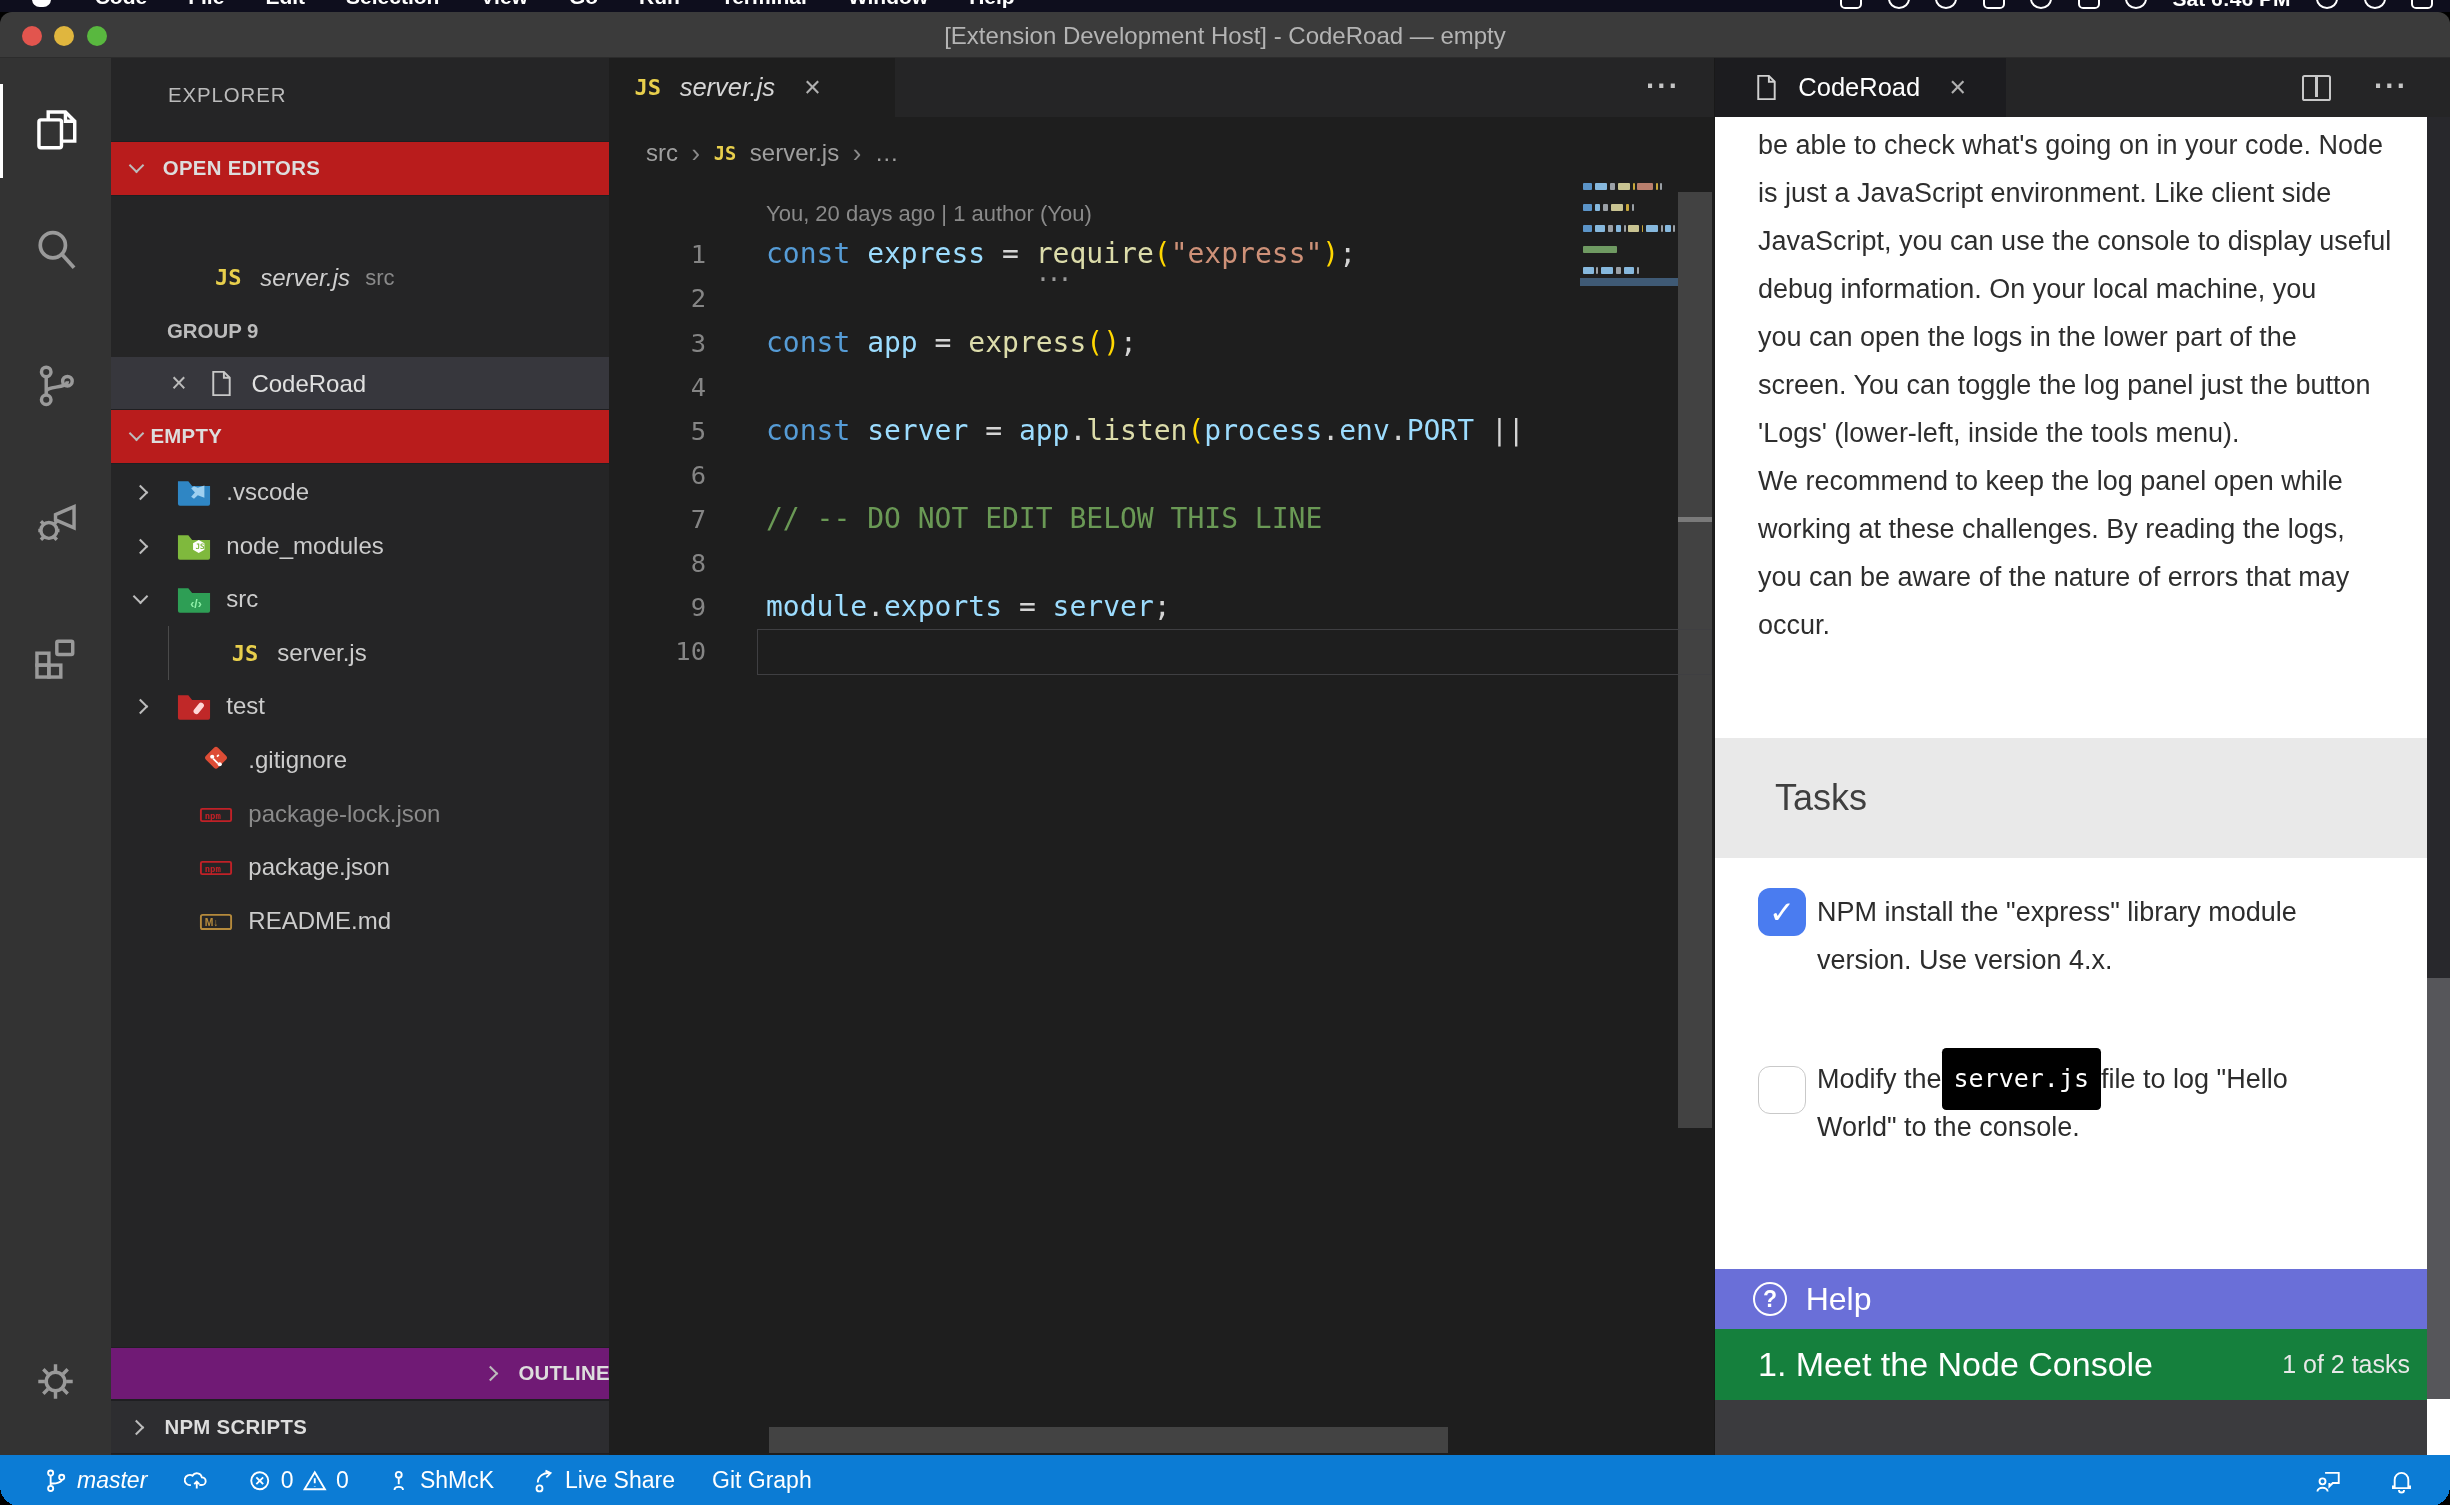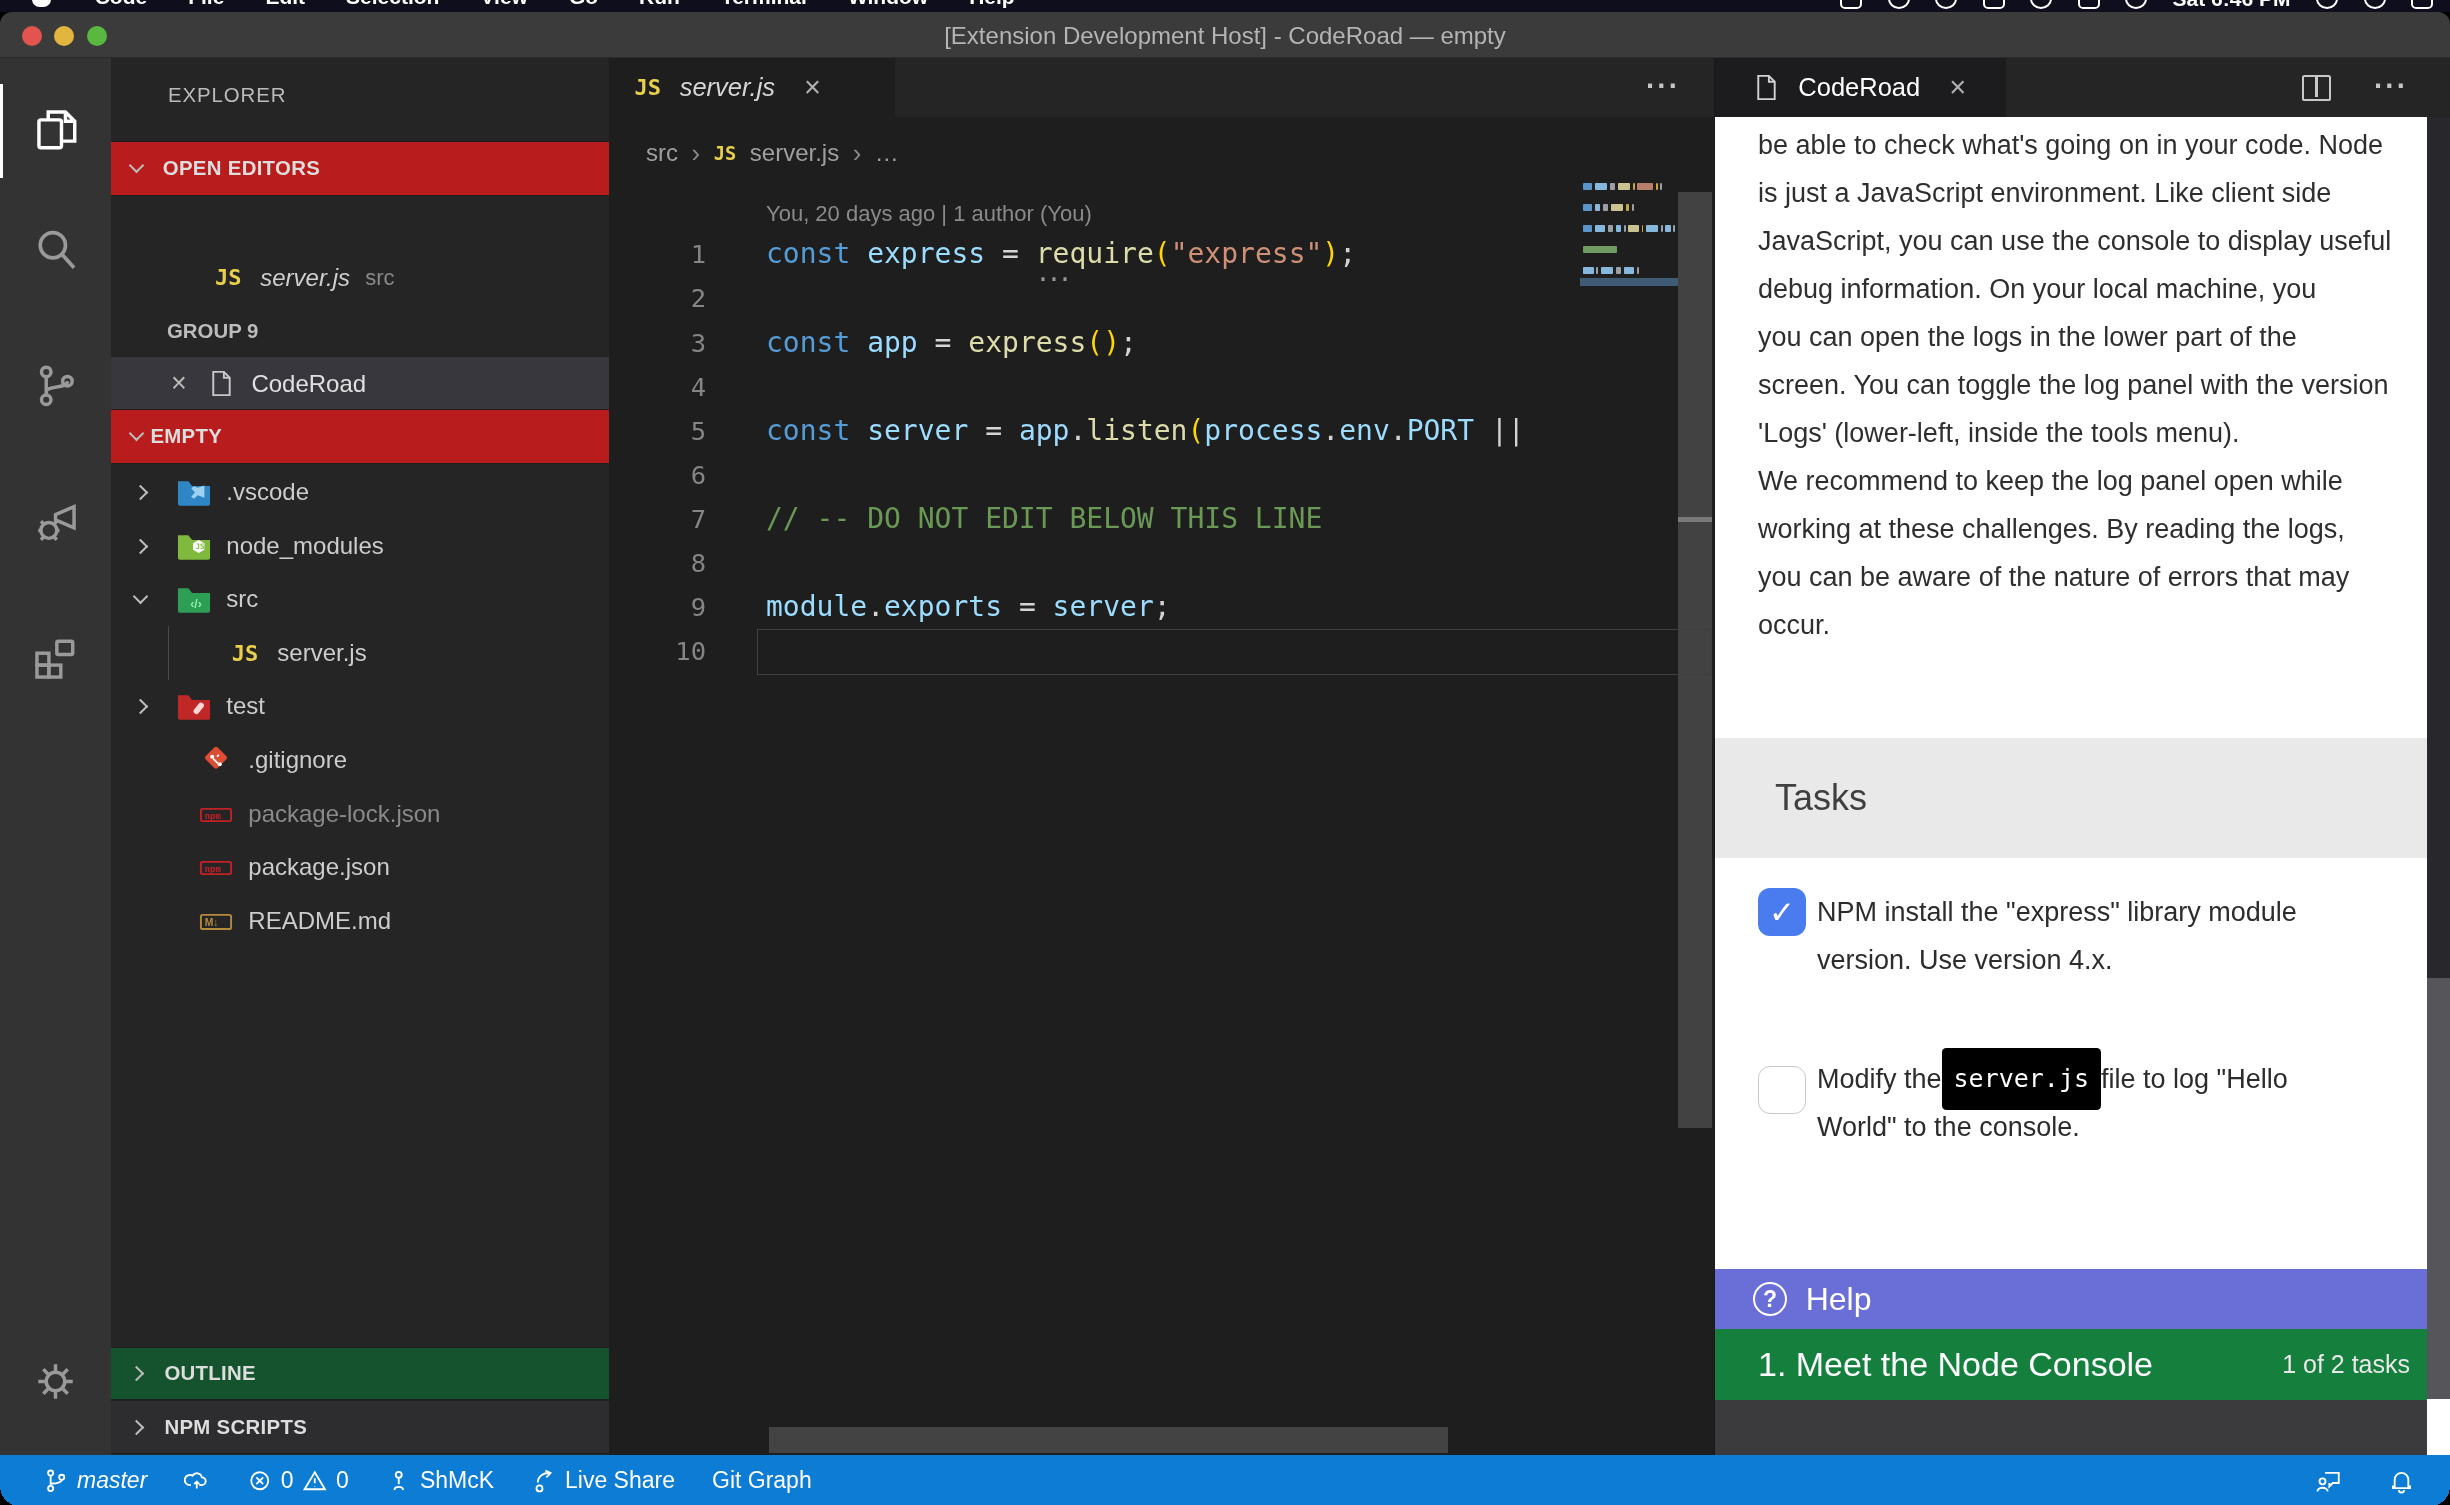--- a/index.html
+++ b/index.html
@@ -302,21 +302,21 @@
         <span class="ficon" style="margin-left:88px;">
           <svg viewBox="0 0 36 30" style="font-size:28px">
             <rect x="2" y="8" width="32" height="15" rx="2" fill="none" stroke="#b58a3c" stroke-width="2"></rect>
             <text x="6" y="20" font-size="11" fill="#b58a3c" font-weight="bold">M↓</text>
           </svg>
         </span>
         <span style="margin-left:15.3px;" class="">README.md</span>
       </div>
     </div>
 
-  <div class="sec-head" style="top:1289px; height:53px; background:#14532d;">
+  <div class="sec-head" style="top:1289px; height:53px; background:#701a75;justify-content:flex-end;">
     <span class="chev right" style="margin-left:20.4px;"></span>
     <span style="margin-left:22px;">OUTLINE</span>
   </div>
   <div class="sec-head" style="top:1342px; height:54px; background:#2d2d30;">
     <span class="chev right" style="margin-left:20.4px;"></span>
     <span style="margin-left:22px;">NPM SCRIPTS</span>
   </div>
 </div>
 
 <div id="editor">
@@ -416,21 +416,21 @@
   <div id="ed-hscroll"></div>
 </div>
 
 <div id="panel">
   <div id="pn-text">
       <div class="pline">be able to check what's going on in your code. Node</div>
       <div class="pline">is just a JavaScript environment. Like client side</div>
       <div class="pline">JavaScript, you can use the console to display useful</div>
       <div class="pline">debug information. On your local machine, you</div>
       <div class="pline">you can open the logs in the lower part of the</div>
-      <div class="pline">screen. You can toggle the log panel with the version</div>
+      <div class="pline">screen. You can toggle the log panel just the button</div>
       <div class="pline">'Logs' (lower-left, inside the tools menu).</div>
       <div class="pline">We recommend to keep the log panel open while</div>
       <div class="pline">working at these challenges. By reading the logs,</div>
       <div class="pline">you can be aware of the nature of errors that may</div>
       <div class="pline">occur.</div>
     </div>
 
   <div id="tasks-head">
     <span>Tasks</span>
   </div>

